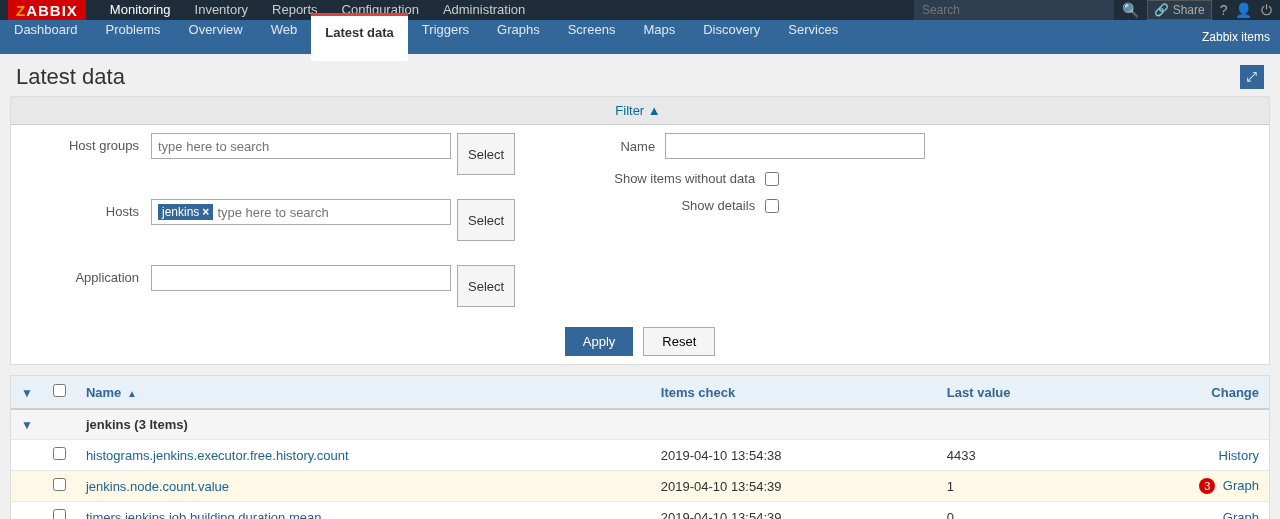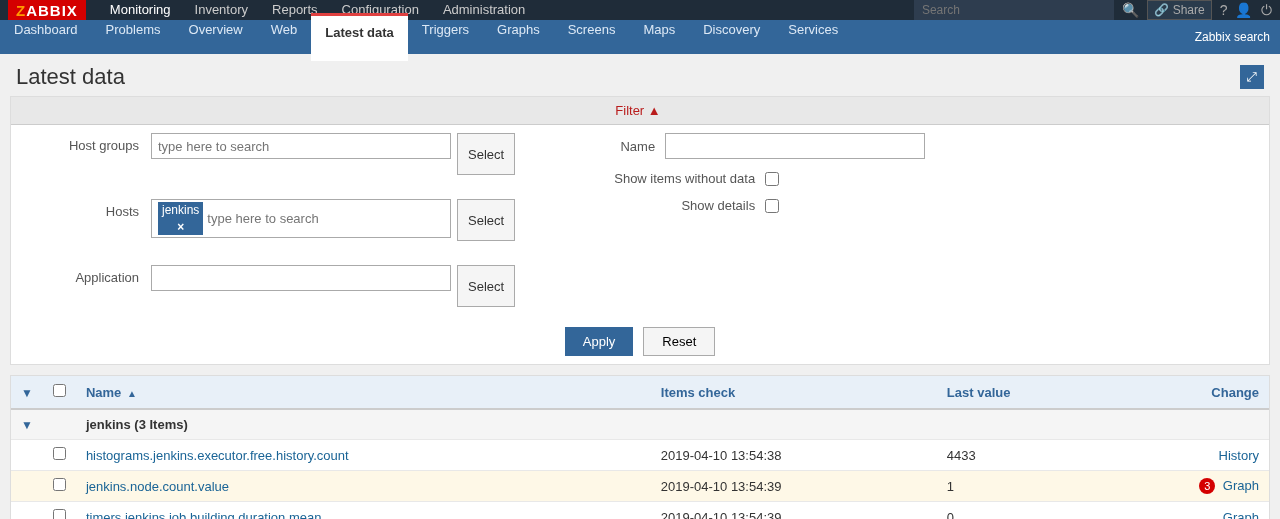--- a/index.html
+++ b/index.html
@@ -119,21 +119,21 @@
     }
     .filter-toggle {
       background: #e8e8e8;
       border-bottom: 1px solid #ccc;
       padding: 6px 12px;
       display: flex;
       align-items: center;
       cursor: pointer;
       justify-content: center;
     }
-    .filter-toggle span { font-size: 13px; color: #b91c1c; margin-right: 4px; }
+    .filter-toggle span { font-size: 13px; color: #0369a1; margin-right: 4px; }
     .filter-body { padding: 8px 20px; }
     .filter-row {
       display: flex;
       align-items: flex-start;
       margin-bottom: 12px;
     }
     .filter-label {
       width: 120px;
       text-align: right;
       padding-right: 12px;
@@ -164,21 +164,20 @@
       background: #fff;
     }
     .host-tag {
       background: #336699;
       color: #fff;
       padding: 1px 4px;
       font-size: 12px;
       display: inline-flex;
       align-items: center;
       gap: 3px;
-      flex-direction: column;
     }
     .host-tag-x { cursor: pointer; font-weight: bold; }
     .host-search-inner {
       border: none;
       outline: none;
       font-size: 13px;
       color: #999;
       width: 100%;
       flex: 1;
       min-width: 60px;
@@ -301,21 +300,21 @@
   <a href="#">Overview</a>
   <a href="#">Web</a>
   <a href="#" class="active">Latest data</a>
   <a href="#">Triggers</a>
   <a href="#">Graphs</a>
   <a href="#">Screens</a>
   <a href="#">Maps</a>
   <a href="#">Discovery</a>
   <a href="#">Services</a>
   <div class="sub-nav-right">
-    <span>Zabbix search</span>
+    <span>Zabbix items</span>
   </div>
 </div>
 
 <div class="page-header">
   <h1 class="page-title">Latest data</h1>
   <div class="expand-icon">⤢</div>
 </div>
 
 <div class="filter-section">
   <div class="filter-toggle">

